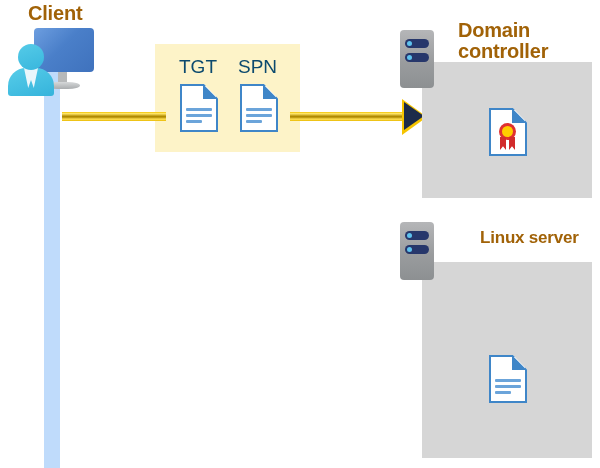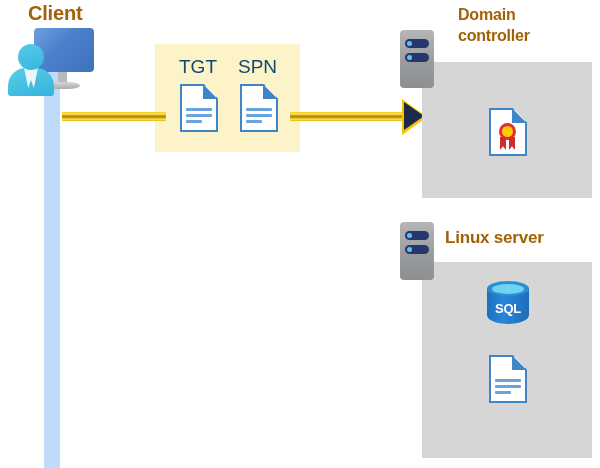--- a/index.html
+++ b/index.html
@@ -34,27 +34,27 @@
     color: #a16207;
     letter-spacing: -0.2px;
   }
   #client-title {
     left: 28px;
     top: 2px;
     font-size: 20px;
   }
   #dc-title {
     left: 458px;
-    top: 4px;
-    font-size: 16px;
+    top: 20px;
+    font-size: 20px;
     line-height: 21px;
     width: 130px;
   }
   #linux-title {
-    left: 445px;
+    left: 480px;
     top: 228px;
     font-size: 17px;
     text-align: center;
   }
 
   
   #client-icon { left: 6px; top: 26px; width: 88px; height: 72px; }
   .monitor-screen {
     left: 28px; top: 2px;
     width: 60px; height: 44px;
@@ -339,26 +339,20 @@
 
   <div class="abs panel" id="panel-linux"></div>
 
   <div class="server" id="server-linux">
     <div class="pill p1"></div>
     <div class="pill p2"></div>
   </div>
 
   <div class="abs title-bold" id="linux-title">Linux server</div>
 
-  <div class="abs" id="sql-icon">
-    <div class="db-body"></div>
-    <div class="db-top"></div>
-    <div class="db-top-inner"></div>
-    <div class="db-text">SQL</div>
-  </div>
 
   <div class="doc" id="doc-keytab">
     <div class="page"></div>
     <div class="fold"></div>
     <div class="ln l1"></div>
     <div class="ln l2"></div>
     <div class="ln l3"></div>
   </div>
 
 

